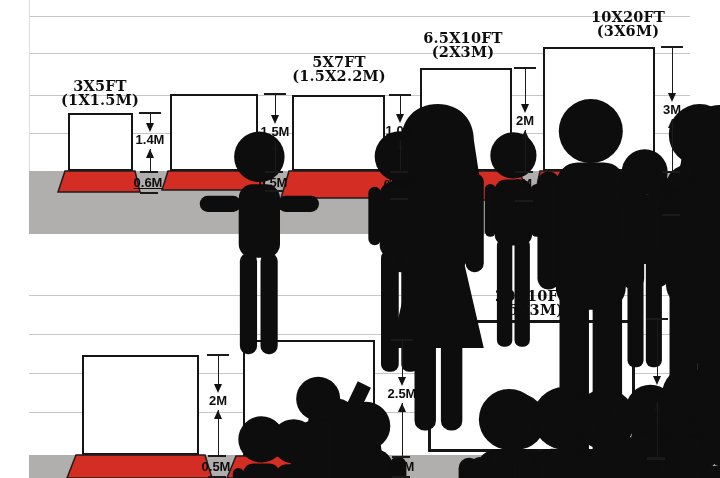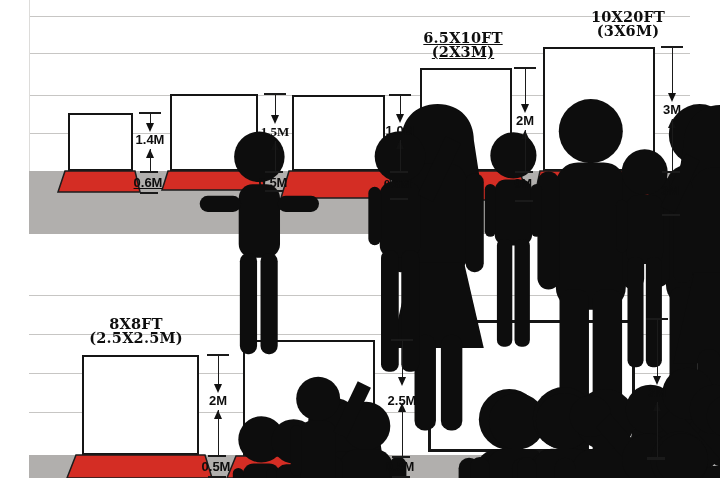--- a/index.html
+++ b/index.html
@@ -128,51 +128,59 @@
         <use href="#sym-cheer" transform="translate(541.92,383) scale(0.69)"></use>
         <use href="#sym-cheer" transform="translate(582.44,394) scale(0.58)"></use>
       </g>
   </svg>
 <div class="gridline" style="left: 29px; top: 16px; width: 661px;"></div>
     <div class="gridline" style="left: 29px; top: 53px; width: 661px;"></div>
     <div class="gridline" style="left: 29px; top: 95px; width: 661px;"></div>
     <div class="gridline" style="left: 29px; top: 133px; width: 661px;"></div>
     <div class="floor" style="left: 29px; top: 171px; width: 661px; height: 63px;"></div>
     <div class="wall-line" style="left: 29px; top: 0px; height: 171px;"></div>
+    <div class="panel-title" style="left: 100px; top: 79px;">
+      <div>3X5FT</div>
+      <div>(1X1.5M)</div>
+    </div>
     <div class="backdrop-box" style="left: 68px; top: 113px; width: 65px; height: 58px;"></div>
     <div class="dim-el dim-bar" style="left: 139px; top: 112px; width: 22px;"></div>
     <div class="dim-el dim-line" style="left: 149.5px; top: 113px; height: 17px;"></div>
     <div class="dim-el arr-d" style="left: 146px; top: 123px;"></div>
     <div class="dim-el dim-label" style="left: 150px; top: 133px;">1.4M</div>
     <div class="dim-el arr-u" style="left: 146px; top: 149px;"></div>
     <div class="dim-el dim-line" style="left: 149.5px; top: 149px; height: 22px;"></div>
     <div class="dim-el dim-dash" style="left: 140px; top: 171px; width: 18px;"></div>
     <div class="dim-el dim-label" style="left: 148px; top: 176px; text-decoration: underline;">0.6M</div>
     <div class="dim-el dim-dash" style="left: 140px; top: 192px; width: 18px;"></div>
     <div class="backdrop-box" style="left: 170px; top: 94px; width: 88px; height: 77px;"></div>
     <div class="dim-el dim-bar" style="left: 264px; top: 93px; width: 22px;"></div>
     <div class="dim-el dim-line" style="left: 274.5px; top: 94px; height: 28px;"></div>
     <div class="dim-el arr-d" style="left: 271px; top: 115px;"></div>
-    <div class="dim-el dim-label" style="left: 275px; top: 125px; font-family: Liberation Serif, serif;">1.5M</div>
+    <div class="dim-el dim-label" style="left: 275px; top: 125px;">1.5M</div>
     <div class="dim-el arr-u" style="left: 271px; top: 141px;"></div>
     <div class="dim-el dim-line" style="left: 274.5px; top: 141px; height: 30px;"></div>
     <div class="dim-el dim-dash" style="left: 265px; top: 171px; width: 18px;"></div>
     <div class="dim-el dim-label" style="left: 273px; top: 176px;">0.5M</div>
     <div class="dim-el dim-dash" style="left: 265px; top: 190px; width: 18px;"></div>
+    <div class="panel-title" style="left: 339px; top: 55px;">
+      <div>5X7FT</div>
+      <div>(1.5X2.2M)</div>
+    </div>
     <div class="backdrop-box" style="left: 292px; top: 95px; width: 93px; height: 76px;"></div>
     <div class="dim-el dim-bar" style="left: 389px; top: 94px; width: 22px;"></div>
     <div class="dim-el dim-line" style="left: 399.5px; top: 95px; height: 26px;"></div>
     <div class="dim-el arr-d" style="left: 396px; top: 114px;"></div>
     <div class="dim-el dim-label" style="left: 400px; top: 124px;">1.0M</div>
     <div class="dim-el arr-u" style="left: 396px; top: 140px;"></div>
     <div class="dim-el dim-line" style="left: 399.5px; top: 140px; height: 31px;"></div>
     <div class="dim-el dim-dash" style="left: 390px; top: 171px; width: 18px;"></div>
     <div class="dim-el dim-label" style="left: 398px; top: 177px; font-family: Liberation Serif, serif;">0.8M</div>
     <div class="dim-el dim-dash" style="left: 390px; top: 198px; width: 18px;"></div>
-    <div class="panel-title" style="left: 463px; top: 31px; text-decoration: underline;">
+    <div class="panel-title" style="left: 463px; top: 31px;">
       <div>6.5X10FT</div>
       <div>(2X3M)</div>
     </div>
     <div class="backdrop-box" style="left: 420px; top: 68px; width: 92px; height: 103px;"></div>
     <div class="dim-el dim-bar" style="left: 514px; top: 67px; width: 22px;"></div>
     <div class="dim-el dim-line" style="left: 524.5px; top: 68px; height: 43px;"></div>
     <div class="dim-el arr-d" style="left: 521px; top: 104px;"></div>
     <div class="dim-el dim-label" style="left: 525px; top: 114px;">2M</div>
     <div class="dim-el arr-u" style="left: 521px; top: 130px;"></div>
     <div class="dim-el dim-line" style="left: 524.5px; top: 130px; height: 41px;"></div>
@@ -191,44 +199,44 @@
     <div class="dim-el arr-u" style="left: 668px; top: 119px;"></div>
     <div class="dim-el dim-line" style="left: 671.5px; top: 119px; height: 52px;"></div>
     <div class="dim-el dim-dash" style="left: 662px; top: 171px; width: 18px;"></div>
     <div class="dim-el dim-label" style="left: 670px; top: 184px;">3M</div>
     <div class="dim-el dim-dash" style="left: 662px; top: 214px; width: 18px;"></div>
     <div class="gridline" style="left: 29px; top: 295px; width: 661px;"></div>
     <div class="gridline" style="left: 29px; top: 334px; width: 661px;"></div>
     <div class="gridline" style="left: 29px; top: 373px; width: 661px;"></div>
     <div class="gridline" style="left: 29px; top: 412px; width: 661px;"></div>
     <div class="floor" style="left: 29px; top: 455px; width: 661px; height: 23px;"></div>
-    <div class="panel-title" style="left: 136px; top: 317px;">
-      <div>8X8FT</div>
-      <div>(2.5X2.5M)</div>
-    </div>
     <div class="backdrop-box" style="left: 82px; top: 355px; width: 117px; height: 100px;"></div>
     <div class="dim-el dim-bar" style="left: 207px; top: 354px; width: 22px;"></div>
     <div class="dim-el dim-line" style="left: 217.5px; top: 355px; height: 36px;"></div>
     <div class="dim-el arr-d" style="left: 214px; top: 384px;"></div>
     <div class="dim-el dim-label" style="left: 218px; top: 394px;">2M</div>
     <div class="dim-el arr-u" style="left: 214px; top: 410px;"></div>
     <div class="dim-el dim-line" style="left: 217.5px; top: 410px; height: 45px;"></div>
     <div class="dim-el dim-dash" style="left: 208px; top: 455px; width: 18px;"></div>
     <div class="dim-el dim-label" style="left: 216px; top: 460px;">0.5M</div>
     <div class="dim-el dim-dash" style="left: 208px; top: 476px; width: 18px;"></div>
     <div class="backdrop-box" style="left: 243px; top: 340px; width: 132px; height: 116px;"></div>
     <div class="dim-el dim-bar" style="left: 391px; top: 339px; width: 22px;"></div>
     <div class="dim-el dim-line" style="left: 401.5px; top: 340px; height: 44px;"></div>
     <div class="dim-el arr-d" style="left: 398px; top: 377px;"></div>
-    <div class="dim-el dim-label" style="left: 402px; top: 387px; margin-top: 7px;">2.5M</div>
+    <div class="dim-el dim-label" style="left: 402px; top: 387px;">2.5M</div>
     <div class="dim-el arr-u" style="left: 398px; top: 403px;"></div>
     <div class="dim-el dim-line" style="left: 401.5px; top: 403px; height: 53px;"></div>
     <div class="dim-el dim-dash" style="left: 392px; top: 456px; width: 18px;"></div>
     <div class="dim-el dim-label" style="left: 400px; top: 460px;">0.5M</div>
     <div class="dim-el dim-dash" style="left: 392px; top: 476px; width: 18px;"></div>
+    <div class="panel-title" style="left: 532px; top: 289px;">
+      <div>20X10FT</div>
+      <div>(6X3M)</div>
+    </div>
     <div class="backdrop-box thick" style="left: 428px; top: 320px; width: 207px; height: 132px;"></div>
     <div class="dim-el dim-bar" style="left: 646px; top: 318px; width: 22px;"></div>
     <div class="dim-el dim-line" style="left: 656.5px; top: 319px; height: 64px;"></div>
     <div class="dim-el arr-d" style="left: 653px; top: 376px;"></div>
     <div class="dim-el dim-label" style="left: 657px; top: 386px;">3M</div>
     <div class="dim-el arr-u" style="left: 653px; top: 402px;"></div>
     <div class="dim-el dim-line" style="left: 656.5px; top: 402px; height: 55px;"></div>
     <div class="dim-el dim-dash" style="left: 647px; top: 457px; width: 18px;"></div>
     <div class="dim-el dim-dash" style="left: 647px; top: 458px; width: 18px;"></div>
   </div>

